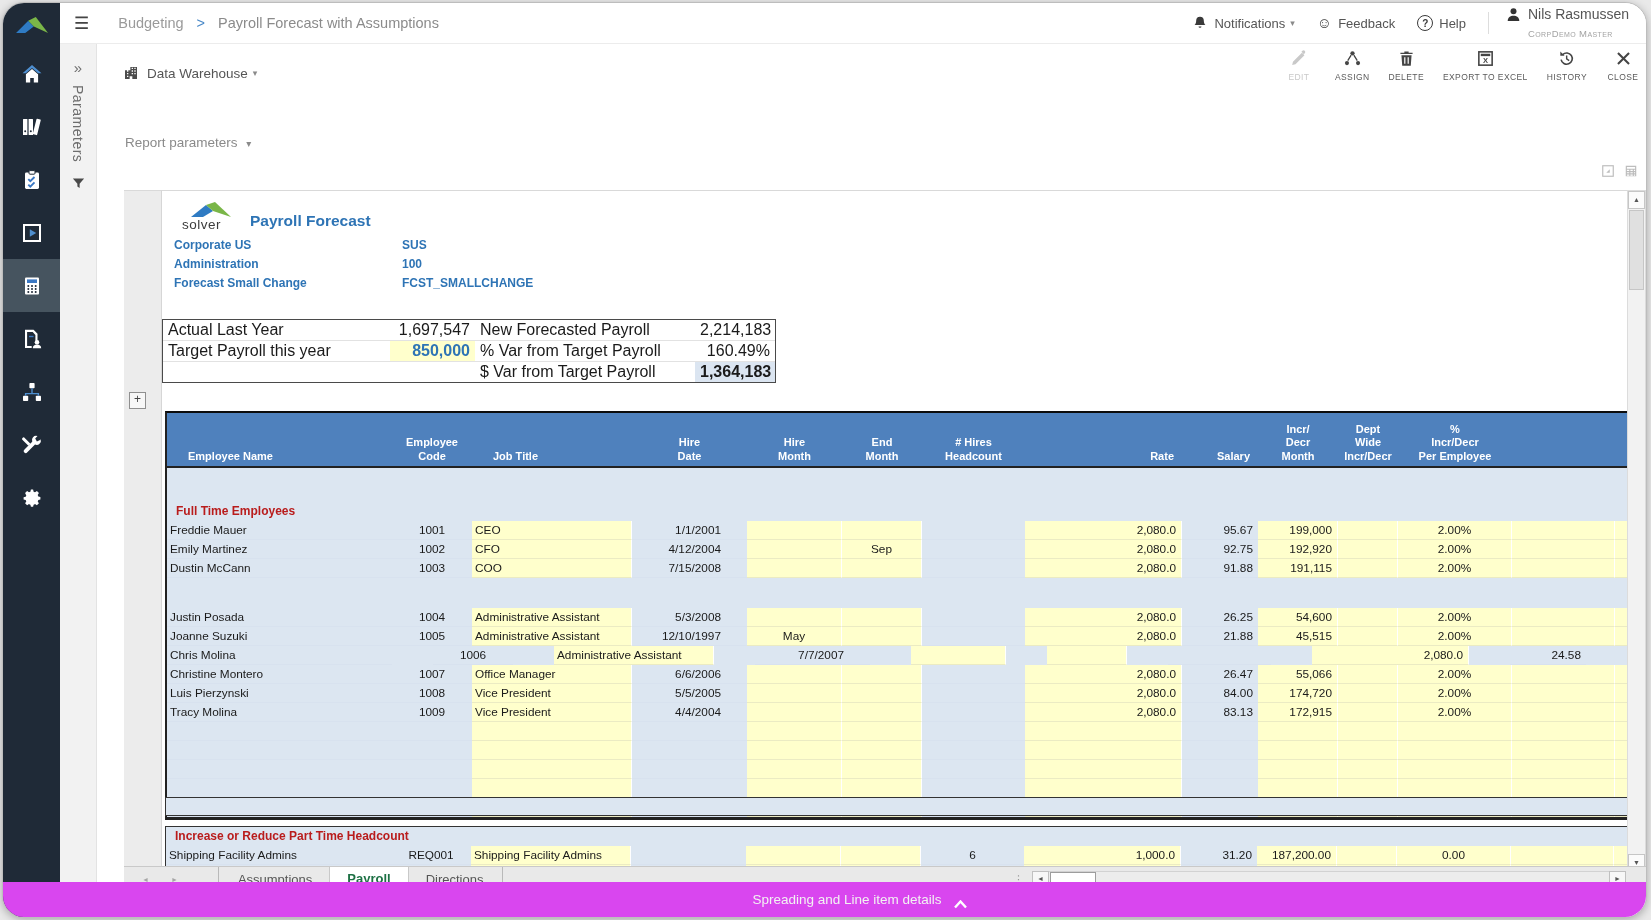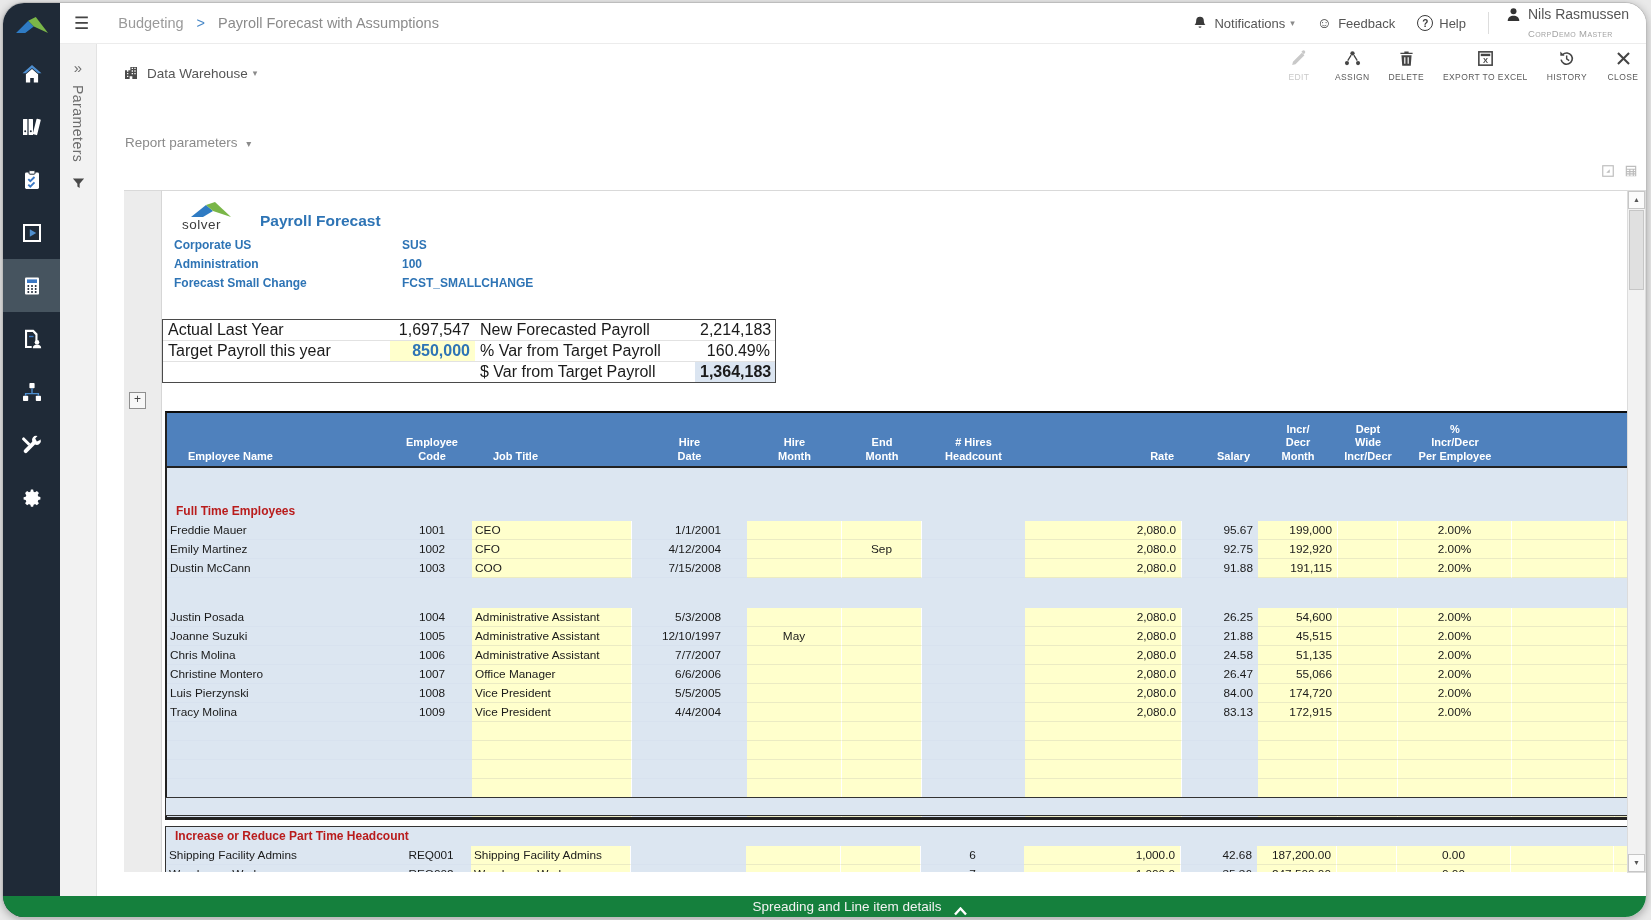--- a/index.html
+++ b/index.html
@@ -66,21 +66,21 @@
     border-top:1px solid #d9d9d9;border-right:1px solid #d6d6d6}
   .plusbtn{position:absolute;left:5px;top:202px;width:15px;height:15px;background:#f7f7f7;border:1px solid #8f8f8f;
     color:#444;font-size:12px;line-height:13px;text-align:center;cursor:pointer;z-index:3}
   .sheet{position:absolute;left:38px;top:0;width:1472px;height:681px;background:#fff;
     border-top:1px solid #d9d9d9;overflow:hidden}
   
   .slogo-row{position:absolute;left:20px;top:11px;display:flex;align-items:flex-end}
   .slogo{position:relative;width:54px;height:30px}
   .slogo svg{position:absolute;left:8px;top:0;width:42px;height:17px}
   .slogo .stext{position:absolute;left:0;bottom:0;font-size:13.5px;color:#3c3c3c;letter-spacing:.5px}
-  .rtitle{margin-left:24px;font-size:15.5px;font-weight:bold;color:#2e74b5;padding-bottom:2px}
+  .rtitle{margin-left:14px;font-size:15.5px;font-weight:bold;color:#2e74b5;padding-bottom:2px}
   .rp-wrap{position:absolute;left:12px;top:44px}
   .rp-row{display:flex;height:19px;align-items:center}
   .rp-row .rp-l{width:228px;font-size:12px;font-weight:bold;color:#2e74b5}
   .rp-row .rp-v{font-size:12px;font-weight:bold;color:#2e74b5}
   .rp-row.big{height:22px}
   .rp-row.big .rp-l{font-size:13.5px}
   .rp-row.big .rp-v{font-size:12.5px}
   
   .summary{position:absolute;left:0;top:128px;width:612px;border:1px solid #4a4a4a;background:#fff;
     display:grid;grid-template-columns:227px 85px 220px 80px}
@@ -128,21 +128,21 @@
   .tab{padding:0 17px;font-size:13px;color:#555;display:flex;align-items:center;cursor:pointer}
   .tab.active{background:#fff;color:#1e7145;font-weight:bold;border-left:1px solid #c9c9c9;
     border-right:1px solid #c9c9c9;border-bottom:2px solid #1e7145}
   .grip{margin-left:auto;color:#999;font-size:11px;margin-right:8px}
   .hs-btn{width:15px;height:15px;background:#f7f7f7;border:1px solid #c0c0c0;color:#555;font-size:7px;
     text-align:center;line-height:14px;cursor:pointer}
   .hs-track{width:560px;height:15px;background:#ececec;border:1px solid #d2d2d2;border-left:none;border-right:none;position:relative}
   .hs-thumb{position:absolute;left:1px;top:0;width:44px;height:15px;background:#fff;border:1px solid #9d9d9d;cursor:grab}
   .tb-endpad{width:20px}
   
-  .bottombar{position:absolute;left:0;right:0;bottom:0;height:21px;background:#15803d;z-index:9;
+  .bottombar{position:absolute;left:0;right:0;bottom:0;height:35px;background:#d946ef;z-index:9;
     display:flex;align-items:center;justify-content:center;padding-left:70px;cursor:pointer}
   .bb-lb{color:#f2f2f2;font-size:13.5px}
   .bb-chev{margin-left:12px;color:#fff;width:13px;height:9px}
   .bb-chev svg{width:13px;height:9px}
 </style>
 </head>
 <body>
 
 <div class="window">
 
@@ -507,21 +507,21 @@
                 <div class="g-cell al-center cy"></div>
                 <div class="g-cell al-center cb"></div>
                 <div class="g-cell al-right cy">2,080.0</div>
                 <div class="g-cell al-right cb">21.88</div>
                 <div class="g-cell al-right cy">45,515</div>
                 <div class="g-cell al-center cy"></div>
                 <div class="g-cell al-center cy">2.00%</div>
                 <div class="g-cell al-center cy"></div>
                 <div class="g-cell al-center cy"></div>
               </div>
-              <div class="g-row" style="grid-template-columns: 225px 80px 160px 115px 95px 80px 103px 157px 76px 80px 60px 114px 103px 20px;">
+              <div class="g-row" style="grid-template-columns: 225px 80px 160px 115px 95px 80px 103px 157px 76px 80px 60px 114px 103px 20px; gap: 41px;">
                 <div class="g-cell al-left cb">Chris Molina</div>
                 <div class="g-cell al-center cb">1006</div>
                 <div class="g-cell al-left cy">Administrative Assistant</div>
                 <div class="g-cell al-date cb">7/7/2007</div>
                 <div class="g-cell al-center cy"></div>
                 <div class="g-cell al-center cy"></div>
                 <div class="g-cell al-center cb"></div>
                 <div class="g-cell al-right cy">2,080.0</div>
                 <div class="g-cell al-right cb">24.58</div>
                 <div class="g-cell al-right cy">51,135</div>
@@ -667,21 +667,21 @@
             <div class="g-title">Increase or Reduce Part Time Headcount</div>
             <div class="g-row" style="grid-template-columns: 225px 80px 160px 115px 95px 80px 103px 157px 76px 80px 60px 114px 103px 20px;">
               <div class="g-cell al-left cb">Shipping Facility Admins</div>
               <div class="g-cell al-center cb">REQ001</div>
               <div class="g-cell al-left cy">Shipping Facility Admins</div>
               <div class="g-cell al-date cb"></div>
               <div class="g-cell al-center cy"></div>
               <div class="g-cell al-center cy"></div>
               <div class="g-cell al-center cb">6</div>
               <div class="g-cell al-right cy">1,000.0</div>
-              <div class="g-cell al-right cb">42.68</div>
+              <div class="g-cell al-right cb">31.20</div>
               <div class="g-cell al-right cy">187,200.00</div>
               <div class="g-cell al-center cy"></div>
               <div class="g-cell al-center cy">0.00</div>
               <div class="g-cell al-center cy"></div>
               <div class="g-cell al-center cy"></div>
             </div>
             <div class="g-row" style="grid-template-columns: 225px 80px 160px 115px 95px 80px 103px 157px 76px 80px 60px 114px 103px 20px;">
               <div class="g-cell al-left cb">Warehouse Workers</div>
               <div class="g-cell al-center cb">REQ002</div>
               <div class="g-cell al-left cy">Warehouse Workers</div>
@@ -699,20 +699,40 @@
             </div>
           </div>
       </div>
 
       <div class="vscroll">
         <div class="vs-btn vs-up">▲</div>
         <div class="vs-thumb"></div>
         <div class="vs-btn vs-dn">▼</div>
       </div>
 
+      <div class="tabbar">
+        <span class="tb-arrows">
+          <span>◄</span>
+          <span>►</span>
+        </span>
+        <div class="tabs" id="sheet-tabs">
+            <span class="tb-sep"></span>
+            <span class="tab">Assumptions</span>
+            <span class="tab active">Payroll</span>
+            <span class="tab">Directions</span>
+            <span class="tb-sep"></span>
+          </div>
+        <span class="grip">⋮</span>
+        <span class="hs-btn">◄</span>
+        <span class="hs-track">
+          <span class="hs-thumb"></span>
+        </span>
+        <span class="hs-btn">►</span>
+        <span class="tb-endpad"></span>
+      </div>
     </div>
   </main>
 
   <div class="bottombar">
     <span class="bb-lb">Spreading and Line item details</span>
     <span class="bb-chev">
       <svg viewBox="0 0 13 9">
           <polyline points="1,7.5 6.5,1.5 12,7.5" fill="none" stroke="currentColor" stroke-width="2.4"></polyline>
         </svg>
     </span>

